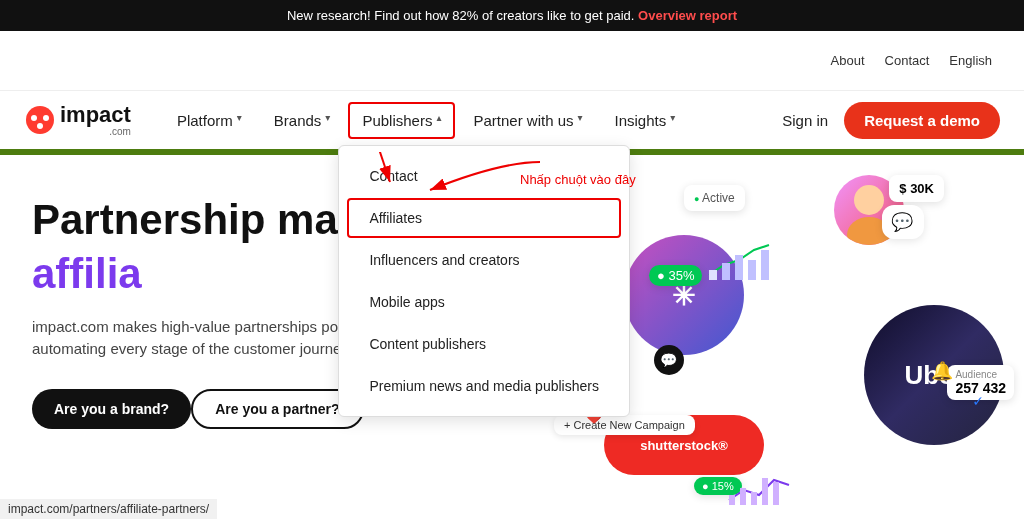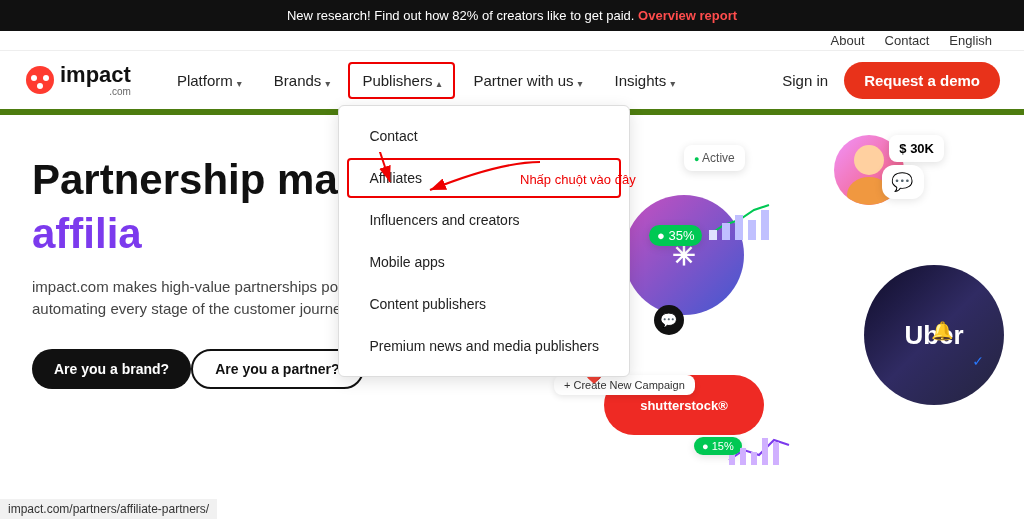--- a/index.html
+++ b/index.html
@@ -13,21 +13,21 @@
       padding: 8px 16px;
       font-size: 13px;
     }
     .top-banner a { color: #ff4d4d; text-decoration: none; font-weight: 600; }
 
     
     .secondary-nav {
       display: flex;
       justify-content: flex-end;
       align-items: center;
-      padding: 2px 32px;
+      padding: 22px 32px;
       gap: 20px;
       font-size: 13px;
       color: #333;
       border-bottom: 1px solid #eee;
     }
     .secondary-nav span { cursor: pointer; }
 
     
     .main-nav {
       display: flex;
@@ -61,21 +61,21 @@
       text-align: right;
     }
     .nav-items {
       display: flex;
       align-items: center;
       gap: 4px;
       flex: 1;
     }
     .nav-item {
       display: flex;
-      align-items: flex-end;
+      align-items: flex-start;
       gap: 4px;
       padding: 8px 12px;
       font-size: 15px;
       font-weight: 500;
       color: #222;
       cursor: pointer;
       border-radius: 4px;
       white-space: nowrap;
       border: 2px solid transparent;
     }
@@ -425,20 +425,24 @@
     <div class="stat-badge stat-active">
       <span class="green-dot">●</span>
       <span>Active</span>
     </div>
     <div class="stat-badge stat-35">
       <span>● 35%</span>
     </div>
     <div class="stat-badge stat-30k">
       <span>$ 30K</span>
     </div>
+    <div class="stat-badge stat-audience" style="right:-10px; top:190px;">
+      <div style="font-size:10px; color:#888;">Audience</div>
+      <div style="font-size:14px; font-weight:700;">257 432</div>
+    </div>
     <div class="stat-badge stat-15">
       <span>● 15%</span>
     </div>
     <div class="stat-badge stat-new-campaign">
       <span>+ Create New Campaign</span>
     </div>
 
     <svg style="position:absolute; top:60px; left:160px;" width="80" height="50">
       <polyline points="5,40 20,30 35,25 50,15 65,10" fill="none" stroke="#00c853" stroke-width="2"></polyline>
       <rect x="5" y="35" width="8" height="10" fill="#e0e0ff"></rect>

